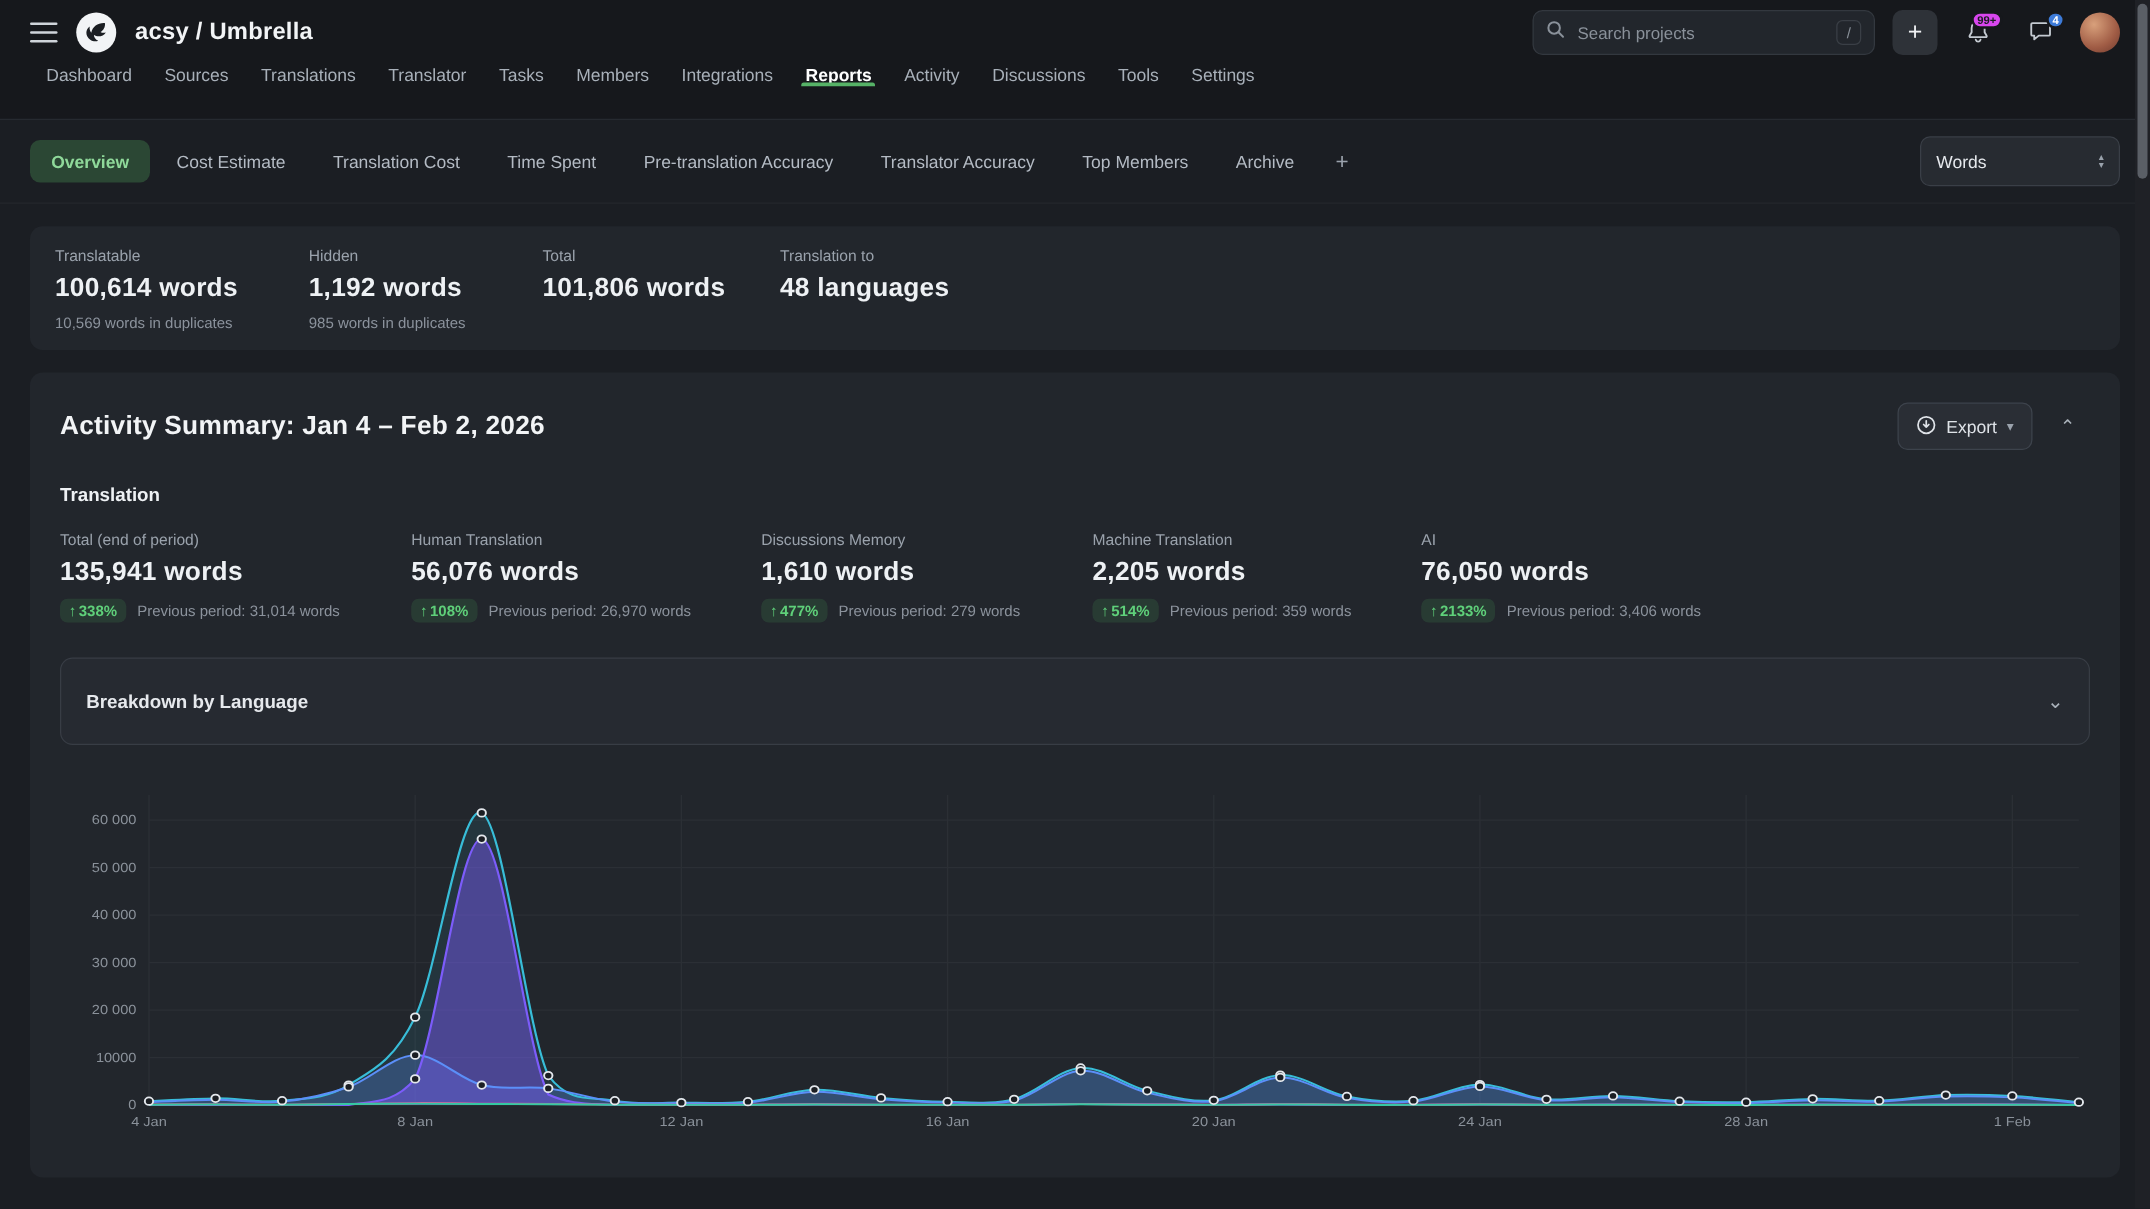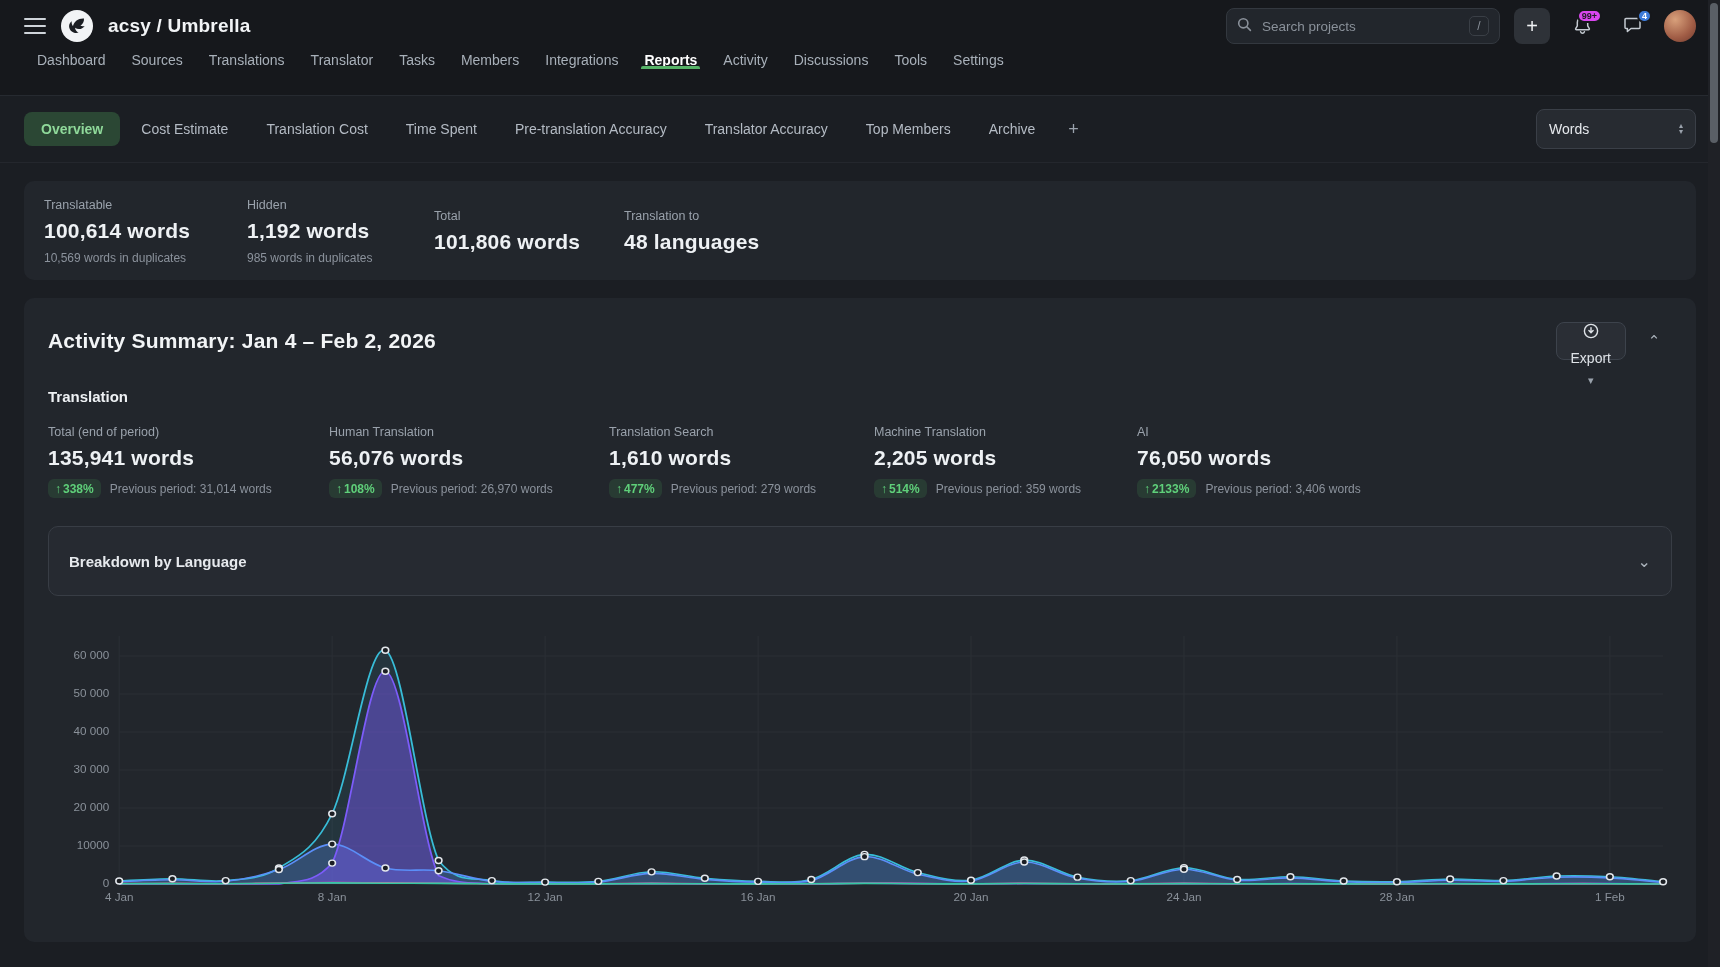--- a/index.html
+++ b/index.html
@@ -32,30 +32,30 @@
 
   
   .subnav{display:flex;align-items:center;gap:4px;padding:13px 24px;border-bottom:1px solid #24272d;}
   .pill{padding:9px 17px;border-radius:8px;font-size:14px;color:#b4bbc4;cursor:pointer;white-space:nowrap;background:transparent;border:none;font-family:inherit;}
   .pill.active{background:#2b4734;color:#8fd99a;font-weight:600;}
   .pill-plus{color:#9aa2ac;font-size:18px;padding:6px 12px;background:none;border:none;cursor:pointer;}
   .unit-select{display:flex;align-items:center;justify-content:space-between;width:160px;height:40px;background:#272b31;border:1px solid #3a3f47;border-radius:8px;padding:0 12px;color:#e6e9ed;font-size:14px;cursor:pointer;}
   .sel-carets{display:flex;flex-direction:column;line-height:6px;font-size:8px;color:#9aa2ac;}
 
   
-  .stats-card{margin:18px 24px 0;background:#22262c;border-radius:10px;padding:17px 20px 15px;display:flex;align-items:center;}
+  .stats-card{margin:18px 24px 0;background:#22262c;border-radius:10px;padding:17px 20px 15px;display:flex;}
   .stat-col .s-label{font-size:12.5px;color:#9aa2ac;margin-bottom:7px;}
   .stat-col .s-value{font-size:21px;font-weight:600;color:#eef1f4;letter-spacing:.2px;}
   .stat-col .s-sub{font-size:12px;color:#8b929c;margin-top:8px;}
 
   
   .activity-card{margin:18px 24px 24px;background:#22262c;border-radius:10px;padding:24px 24px 20px;}
   .card-head{display:flex;align-items:center;margin-bottom:28px;}
   .card-title{font-size:21px;font-weight:700;color:#f2f4f6;letter-spacing:.2px;}
-  .export-btn{display:flex;align-items:center;gap:8px;height:38px;padding:0 14px;background:#2a2e35;border:1px solid #3d434c;border-radius:8px;color:#dfe3e8;font-size:14px;cursor:pointer;font-family:inherit;flex-direction:column;}
+  .export-btn{display:flex;align-items:center;gap:8px;height:38px;padding:0 14px;background:#2a2e35;border:1px solid #3d434c;border-radius:8px;color:#dfe3e8;font-size:14px;cursor:pointer;font-family:inherit;}
   .collapse-btn{width:36px;height:36px;margin-left:10px;background:transparent;border:none;color:#aab2bb;font-size:15px;cursor:pointer;border-radius:8px;}
   .section-title{font-size:15px;font-weight:700;color:#eef1f4;margin-bottom:20px;}
   .metrics{display:flex;}
   .metric .m-label{font-size:12.5px;color:#9aa2ac;margin-bottom:7px;}
   .metric .m-value{font-size:21px;font-weight:600;color:#eef1f4;margin-bottom:9px;letter-spacing:.2px;}
   .m-row{display:flex;align-items:center;gap:9px;}
   .delta{display:inline-flex;align-items:center;gap:2px;background:rgba(74,173,93,.16);color:#5fd07a;font-size:12px;font-weight:600;padding:2.5px 7px;border-radius:6px;}
   .prev{font-size:12px;color:#8b929c;}
 
   .breakdown{margin-top:28px;height:70px;display:flex;align-items:center;justify-content:space-between;padding:12px 20px;background:#262a31;border:1px solid #383d45;border-radius:10px;cursor:pointer;}
@@ -212,21 +212,21 @@
       </div>
       <div class="metric" style="width: 280px;">
         <div class="m-label">Human Translation</div>
         <div class="m-value">56,076 words</div>
         <div class="m-row">
           <span class="delta"><span>↑</span>108%</span>
           <span class="prev">Previous period: 26,970 words</span>
         </div>
       </div>
       <div class="metric" style="width: 265px;">
-        <div class="m-label">Translation Search</div>
+        <div class="m-label">Discussions Memory</div>
         <div class="m-value">1,610 words</div>
         <div class="m-row">
           <span class="delta"><span>↑</span>477%</span>
           <span class="prev">Previous period: 279 words</span>
         </div>
       </div>
       <div class="metric" style="width: 263px;">
         <div class="m-label">Machine Translation</div>
         <div class="m-value">2,205 words</div>
         <div class="m-row">

